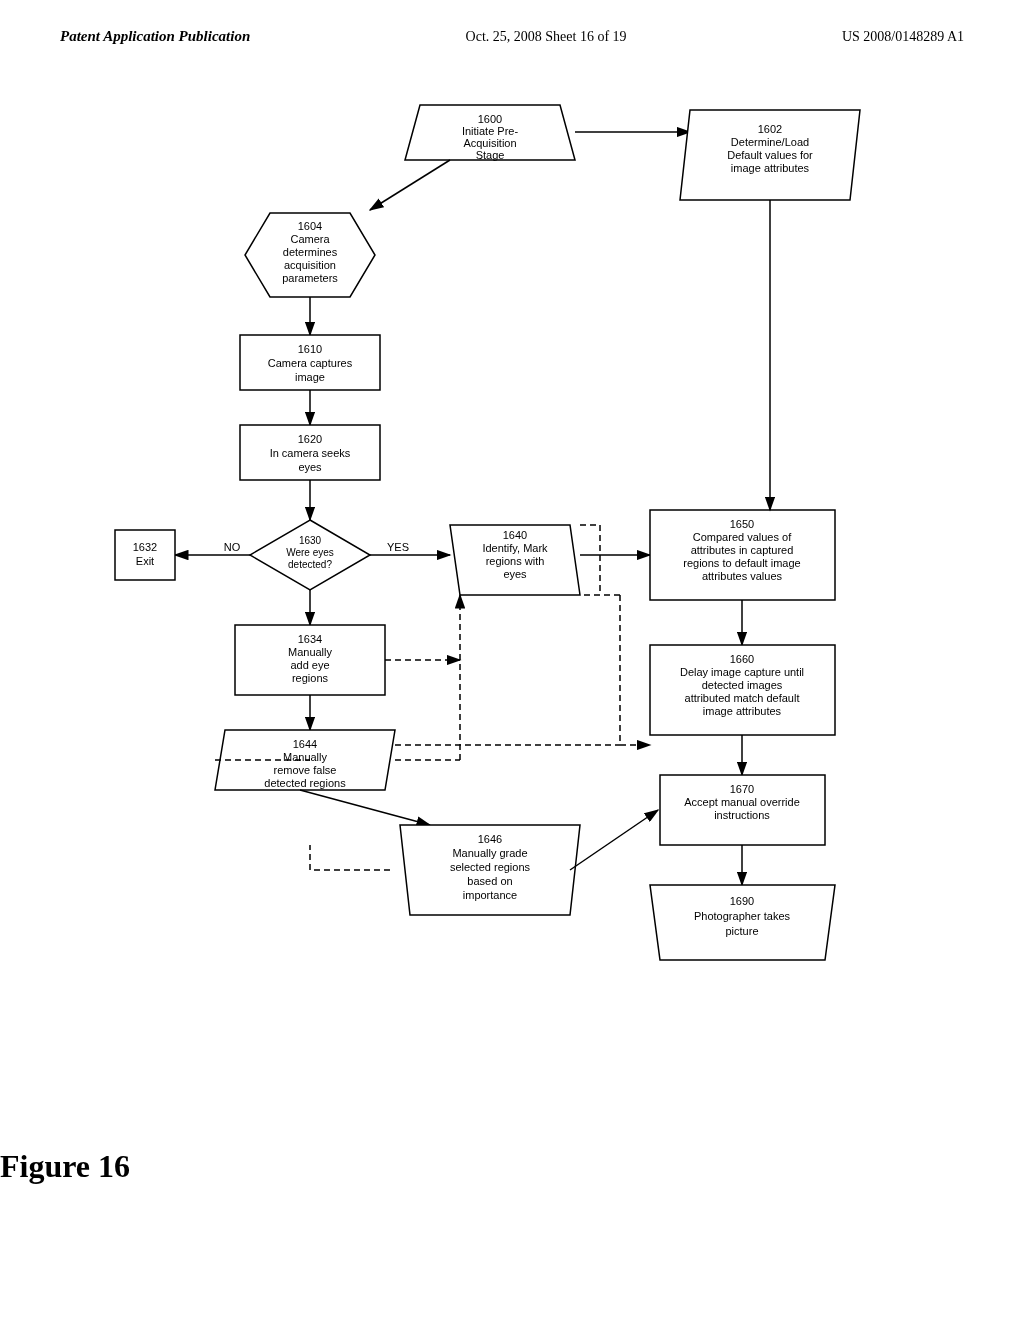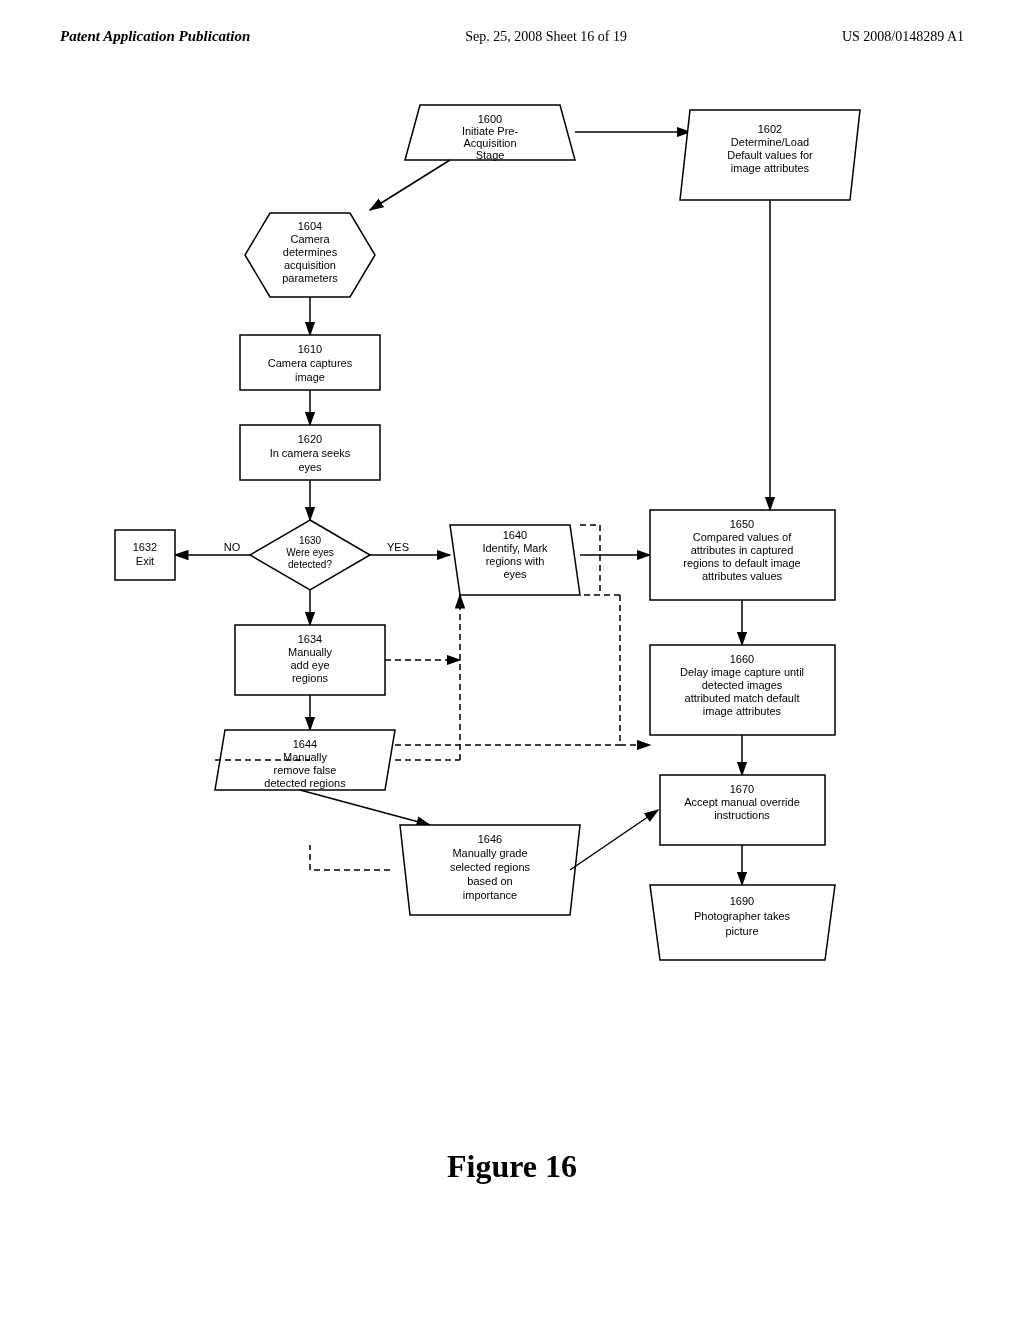--- a/index.html
+++ b/index.html
@@ -55,32 +55,32 @@
       width: 100%;
       height: 100%;
     }
 
     
     .figure-caption {
       position: absolute;
       bottom: 30px;
       left: 0;
       width: 100%;
-      text-align: center;
+      text-align: left;
       font-size: 32px;
       font-weight: bold;
     }
   </style>
 </head>
 <body>
 
 <div class="page">
   <div class="header">
     <div class="header-left">Patent Application Publication</div>
-    <div class="header-center">Sep. 25, 2008   Sheet 16 of 19</div>
+    <div class="header-center">Oct. 25, 2008   Sheet 16 of 19</div>
     <div class="header-right">US 2008/0148289 A1</div>
   </div>
 
   <div class="diagram-area">
     <svg class="flowchart" viewBox="0 0 1024 1150" xmlns="http://www.w3.org/2000/svg">
       <defs>
         <marker id="arrowhead" markerWidth="10" markerHeight="7" refX="9" refY="3.5" orient="auto">
           <polygon points="0 0, 10 3.5, 0 7" fill="#000"></polygon>
         </marker>
         <marker id="arrowhead-up" markerWidth="10" markerHeight="7" refX="9" refY="3.5" orient="auto">

